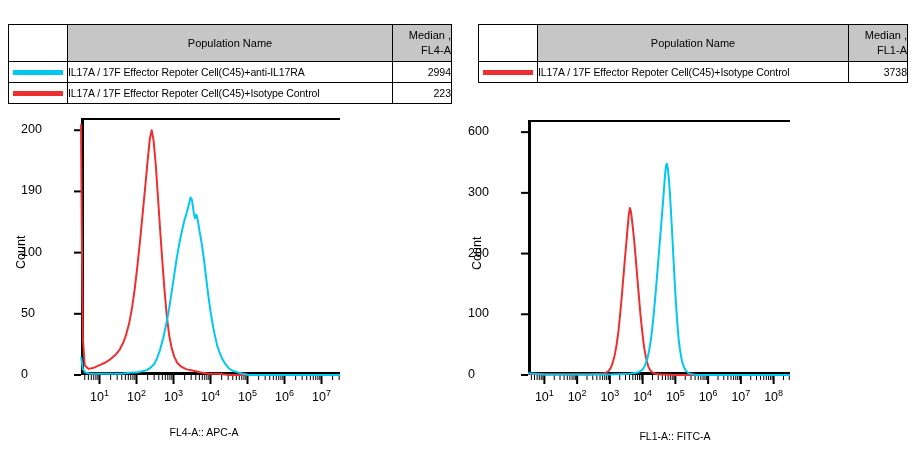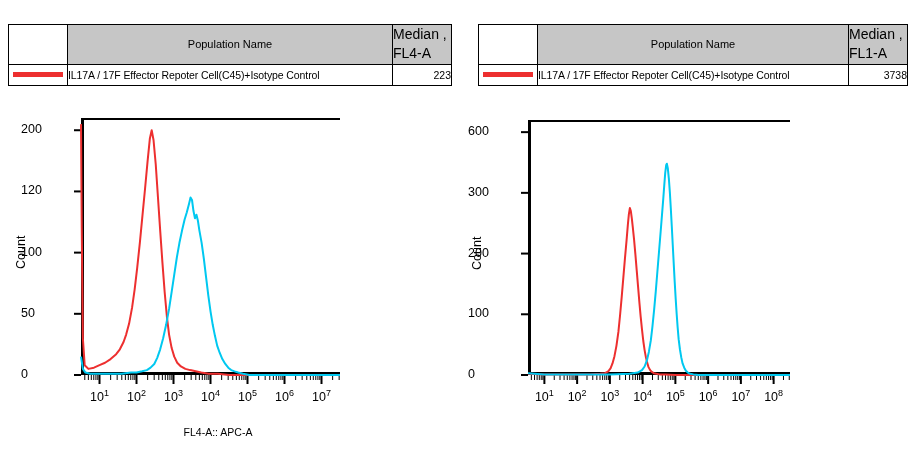--- a/index.html
+++ b/index.html
@@ -34,24 +34,24 @@
   .lt-head td { background: #c6c6c6; height: 36px; }
   .lt-head td.swatch-head { background: #ffffff; }
   .col-swatch { width: 58px; }
   .col-median { width: 58px; }
   .hdr-pop {
     text-align: center;
     font-size: 11px;
     padding: 0 4px;
   }
   .hdr-median {
-    font-size: 14px;
+    font-size: 11px;
     line-height: 1.38;
     padding: 2px 0 2px 3px;
-    text-align: left;
+    text-align: right;
     white-space: pre-line;
     margin-left: 28px;
   }
   .lt-row td { height: 20px; }
   .cell-name {
     padding-left: 4px;
     font-size: 10.5px;
     white-space: nowrap;
     letter-spacing: -0.1px;
   }
@@ -107,39 +107,48 @@
 
 <div class="panel" id="panel-left">
 
   <table class="legend-table" id="legend-left" style="left:8px; top:24px; width:444px;">
     <tbody>
         <tr class="lt-head">
       <td class="col-swatch swatch-head"></td>
       <td class="hdr-pop">Population Name</td>
       <td class="col-median hdr-median">Median ,
 FL4-A</td>
+    </tr>
+    <tr class="lt-row">
+      <td class="col-swatch">
+        <span class="swatch-wrap">
+              <span class="swatch-line" id="sw-l0" style="background: rgb(0, 200, 240);"></span>
+            </span>
+      </td>
+      <td class="cell-name">IL17A / 17F Effector Repoter Cell(C45)+anti-IL17RA</td>
+      <td class="cell-median">2994</td>
     </tr>
     <tr class="lt-row">
       <td class="col-swatch">
         <span class="swatch-wrap">
               <span class="swatch-line" id="sw-l1" style="background: rgb(237, 47, 47);"></span>
             </span>
       </td>
       <td class="cell-name">IL17A / 17F Effector Repoter Cell(C45)+Isotype Control</td>
       <td class="cell-median">223</td>
     </tr>
   </tbody>
     </table>
 
   <div class="plot-box" id="plot-left" style="left: 0px; top: 0px; width: 460px; height: 452px;">
       <div class="plot-frame" style="left: 81px; top: 118px; width: 259px; height: 257px;"></div>
       <div class="ytick-lab" style="left: 21px; top: 367px; width: 52px;">0</div>
       <div class="ytick-lab" style="left: 21px; top: 305.81px; width: 52px;">50</div>
       <div class="ytick-lab" style="left: 21px; top: 244.619px; width: 52px;">100</div>
-      <div class="ytick-lab" style="left: 21px; top: 183.429px; width: 52px;">120</div>
+      <div class="ytick-lab" style="left: 21px; top: 183.429px; width: 52px;">190</div>
       <div class="ytick-lab" style="left: 21px; top: 122.238px; width: 52px;">200</div>
       <div class="xtick-lab" style="left: 84.5108px; top: 388px; width: 30px; text-align: center;">10<sup>1</sup></div>
       <div class="xtick-lab" style="left: 121.509px; top: 388px; width: 30px; text-align: center;">10<sup>2</sup></div>
       <div class="xtick-lab" style="left: 158.507px; top: 388px; width: 30px; text-align: center;">10<sup>3</sup></div>
       <div class="xtick-lab" style="left: 195.506px; top: 388px; width: 30px; text-align: center;">10<sup>4</sup></div>
       <div class="xtick-lab" style="left: 232.504px; top: 388px; width: 30px; text-align: center;">10<sup>5</sup></div>
       <div class="xtick-lab" style="left: 269.502px; top: 388px; width: 30px; text-align: center;">10<sup>6</sup></div>
       <div class="xtick-lab" style="left: 306.501px; top: 388px; width: 30px; text-align: center;">10<sup>7</sup></div>
       <svg class="plot-svg" width="460" height="452">
         <line x1="74" x2="81" y1="375" y2="375" stroke="#000" stroke-width="2"></line>
@@ -208,21 +217,21 @@
         <line x1="317.9153170385397" x2="317.9153170385397" y1="375" y2="380" stroke="#000" stroke-width="1"></line>
         <line x1="319.80787576925223" x2="319.80787576925223" y1="375" y2="380" stroke="#000" stroke-width="1"></line>
         <line x1="321.5008272428611" x2="321.5008272428611" y1="375" y2="384" stroke="#000" stroke-width="2"></line>
         <line x1="332.6384392166651" x2="332.6384392166651" y1="375" y2="380" stroke="#000" stroke-width="1"></line>
         <line x1="339.1535245689234" x2="339.1535245689234" y1="375" y2="380" stroke="#000" stroke-width="1"></line>
         <path d="M81.01 124.12 L81.75 228.14 L82.86 338.29 L84.71 365.21 L88.41 368.88 L93.96 367.66 L99.51 365.21 L105.06 362.76 L110.61 359.09 L116.16 354.20 L119.86 349.30 L123.56 341.96 L126.15 334.61 L129.11 323.60 L132.07 307.69 L134.66 289.33 L137.25 267.30 L139.84 242.83 L142.43 215.90 L145.02 188.98 L147.61 160.83 L149.83 138.80 L151.68 130.24 L153.53 140.03 L155.75 164.50 L157.97 197.55 L160.19 230.59 L162.41 262.41 L164.63 291.78 L166.85 316.26 L169.07 334.61 L171.66 348.08 L174.25 356.64 L177.21 362.76 L180.91 366.43 L185.35 368.88 L190.16 370.10 L195.71 371.33 L201.26 372.55 L208.66 373.78 L217.91 373.78 L229.00 375.00 L247.50 375.00 L284.50 375.00 L340.00 375.00" fill="none" stroke="#ed2f2f" stroke-width="2" stroke-linejoin="round"></path>
         <path d="M81.01 356.64 L82.86 368.88 L85.45 372.55 L90.26 373.78 L99.51 373.78 L110.61 373.78 L121.71 373.78 L130.96 372.55 L136.51 372.55 L142.06 371.33 L146.87 370.10 L150.57 367.66 L154.27 363.99 L157.23 357.87 L160.19 349.30 L163.15 338.29 L166.11 324.82 L169.07 308.91 L171.66 291.78 L174.25 274.65 L176.84 257.51 L179.43 242.83 L182.02 230.59 L184.61 219.58 L186.83 212.23 L189.05 203.67 L190.53 197.55 L192.01 200.00 L193.49 211.01 L194.97 218.35 L196.45 214.68 L197.93 220.80 L199.41 230.59 L201.63 242.83 L203.85 258.74 L206.07 277.10 L208.29 295.45 L210.51 311.36 L212.73 324.82 L214.95 335.84 L217.17 345.63 L219.76 352.97 L222.35 359.09 L225.31 363.99 L228.26 367.66 L231.22 370.10 L234.55 371.33 L238.25 372.55 L243.06 373.78 L249.35 375.00 L262.30 375.00 L291.90 375.00 L340.00 375.00" fill="none" stroke="#00c8f0" stroke-width="2" stroke-linejoin="round"></path>
       </svg>
       <div class="ylabel" style="left: 14px; top: 268.5px;">Count</div>
     </div>
-  <div class="axis-title" id="xtitle-left" style="left:88px; top:426px; width:260px;">FL4-A:: APC-A</div>
+  <div class="axis-title" id="xtitle-left" style="left:74px; top:426px; width:260px;">FL4-A:: APC-A</div>
 </div>
 
 <div class="panel" id="panel-right">
 
   <table class="legend-table" id="legend-right" style="left:8px; top:24px; width:430px;">
     <tbody>
         <tr class="lt-head">
       <td class="col-swatch swatch-head"></td>
       <td class="hdr-pop">Population Name</td>
       <td class="col-median hdr-median">Median ,
@@ -331,13 +340,14 @@
         <line x1="300.45196168980743" x2="300.45196168980743" y1="375" y2="380" stroke="#000" stroke-width="1"></line>
         <line x1="302.12714127586275" x2="302.12714127586275" y1="375" y2="380" stroke="#000" stroke-width="1"></line>
         <line x1="303.6256404784234" x2="303.6256404784234" y1="375" y2="384" stroke="#000" stroke-width="2"></line>
         <line x1="313.4839872304407" x2="313.4839872304407" y1="375" y2="380" stroke="#000" stroke-width="1"></line>
         <line x1="319.25075039947706" x2="319.25075039947706" y1="375" y2="380" stroke="#000" stroke-width="1"></line>
         <path d="M58.01 373.79 L74.38 374.39 L100.58 374.39 L120.23 374.39 L130.06 373.79 L134.97 373.18 L138.24 371.36 L140.54 368.32 L142.50 363.46 L144.47 356.18 L146.43 345.86 L148.40 331.89 L150.03 315.50 L151.67 297.29 L153.31 277.86 L154.95 258.43 L156.58 240.21 L157.89 224.43 L158.88 214.11 L159.86 208.04 L160.84 211.07 L161.82 218.36 L162.81 227.46 L164.12 240.21 L165.43 254.79 L166.74 270.57 L168.05 286.36 L169.36 302.14 L170.67 316.71 L171.98 329.46 L173.29 341.00 L174.60 350.11 L175.91 357.39 L177.22 362.86 L178.53 367.11 L180.16 370.14 L181.80 371.96 L183.77 373.18 L186.39 373.79 L189.66 374.39 L195.55 374.39 L205.38 375.00 L238.13 375.00 L270.88 375.00 L320.00 375.00" fill="none" stroke="#ed2f2f" stroke-width="2" stroke-linejoin="round"></path>
         <path d="M58.01 373.18 L74.38 374.39 L107.13 374.39 L139.88 374.39 L159.53 373.79 L167.72 372.57 L171.98 370.14 L174.60 366.50 L176.89 360.43 L178.85 351.93 L180.82 340.39 L182.46 326.43 L184.09 310.04 L185.73 291.82 L187.37 271.79 L189.01 251.75 L190.64 231.71 L191.95 215.32 L193.26 198.93 L194.24 185.57 L195.23 172.82 L196.21 164.93 L196.86 163.71 L197.85 168.57 L198.83 178.29 L199.81 191.64 L200.79 208.04 L201.78 226.25 L202.76 245.07 L203.74 263.89 L204.72 282.11 L205.71 299.11 L206.69 314.29 L207.67 327.64 L208.65 339.18 L209.96 349.50 L211.27 357.39 L212.58 363.46 L214.22 367.71 L215.86 370.75 L217.82 372.57 L220.12 373.79 L223.39 374.39 L228.30 375.00 L244.68 375.00 L270.88 375.00 L320.00 375.00" fill="none" stroke="#00c8f0" stroke-width="2" stroke-linejoin="round"></path>
       </svg>
       <div class="ylabel" style="left: 0px; top: 269.5px;">Count</div>
     </div>
+  <div class="axis-title" id="xtitle-right" style="left:75px; top:430px; width:260px;">FL1-A:: FITC-A</div>
 </div>
 
 </body></html>

